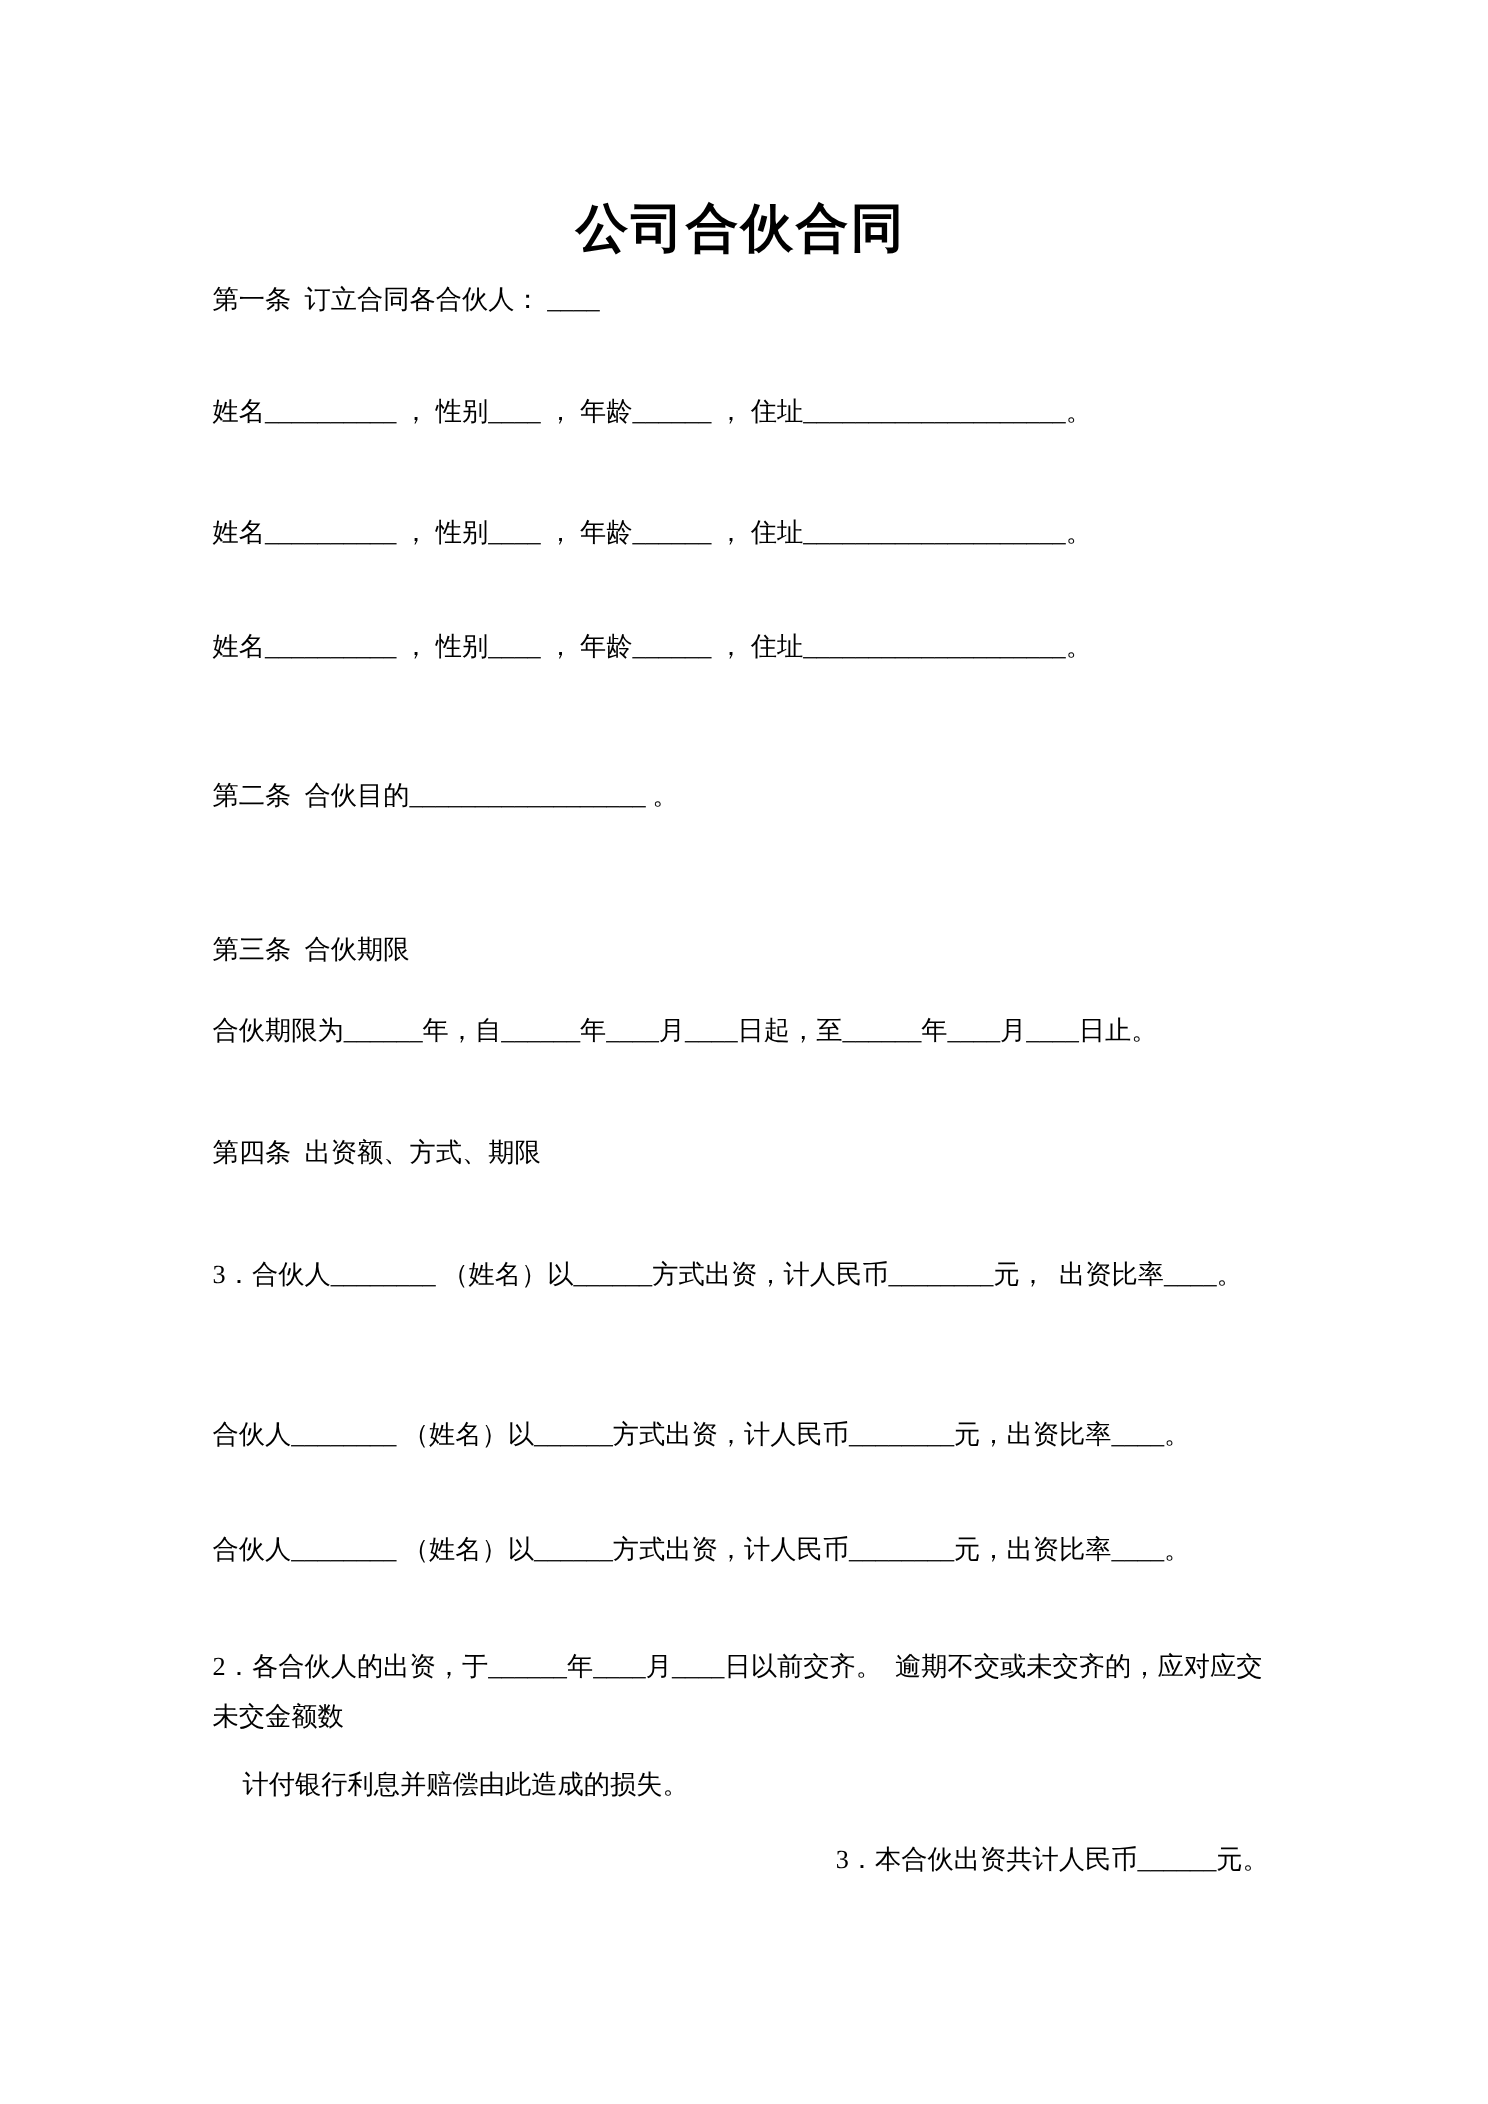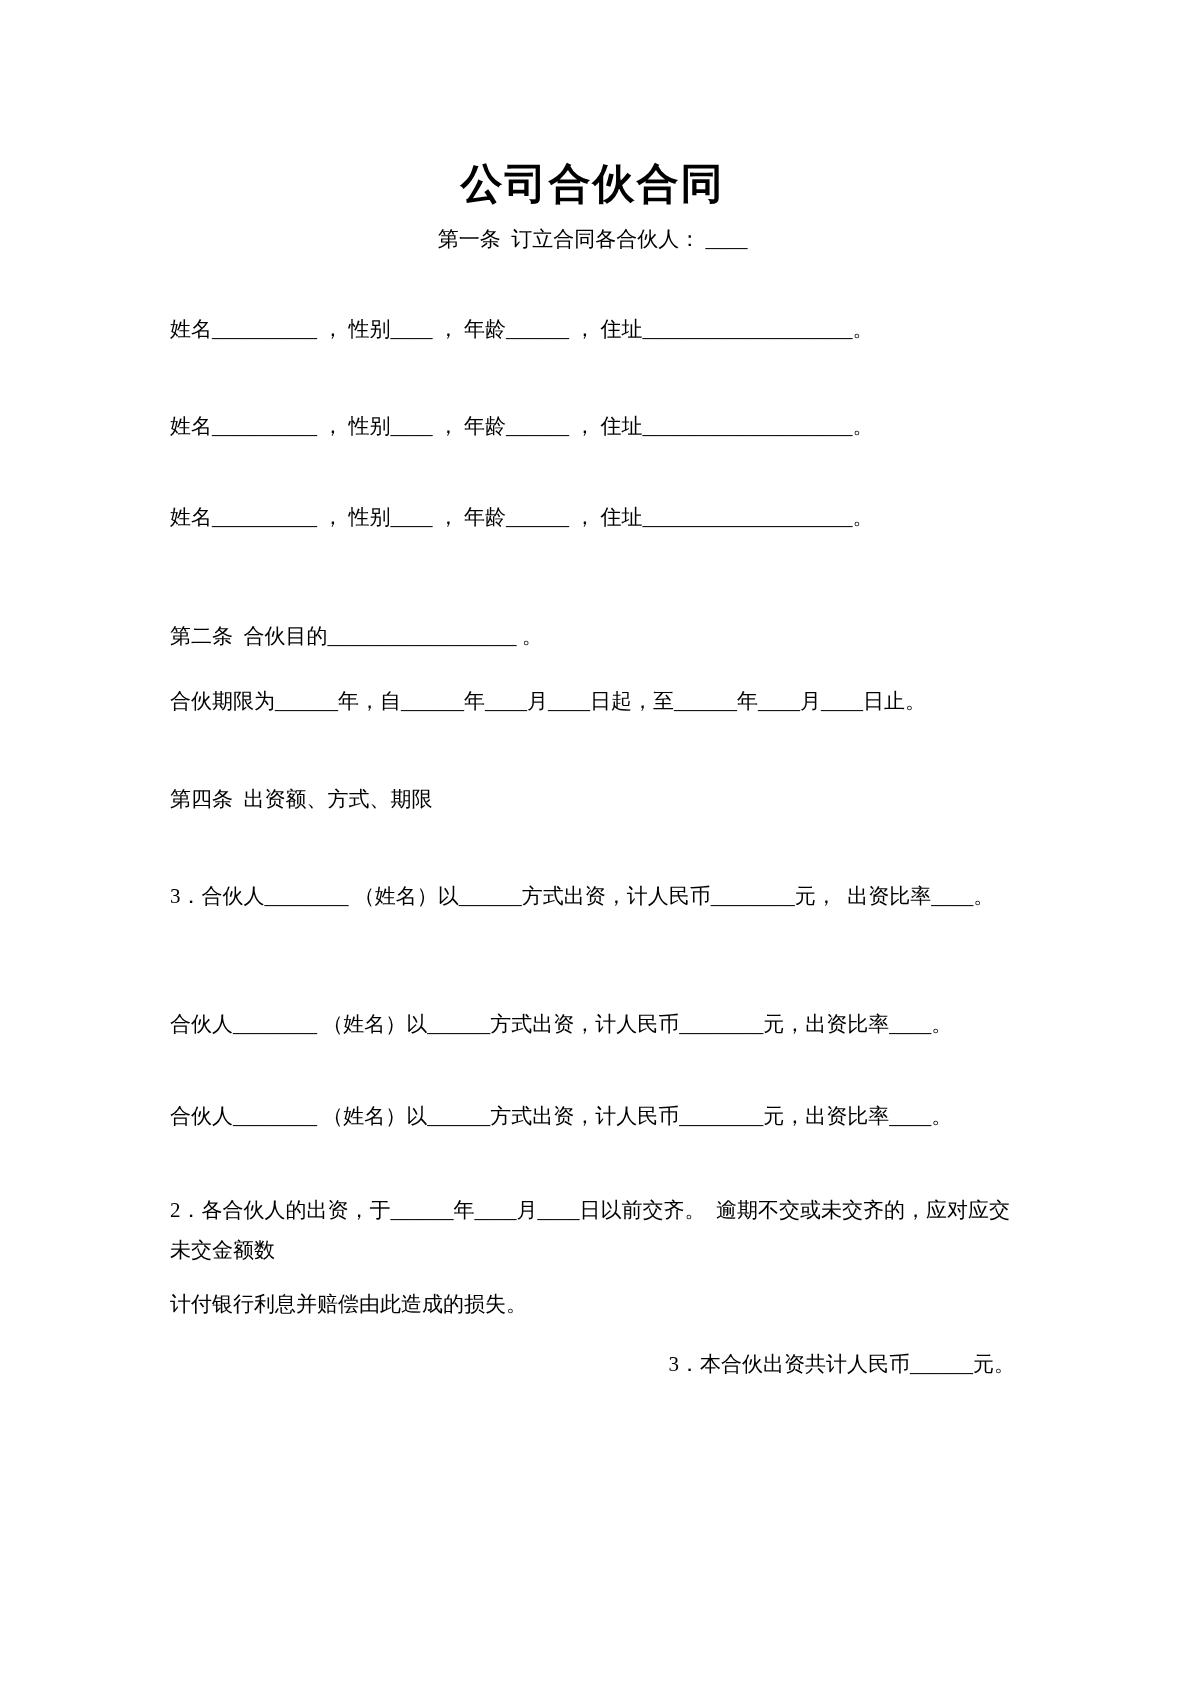--- a/index.html
+++ b/index.html
@@ -31,22 +31,22 @@
     letter-spacing: 2px;
   }
   .para {
     margin: 0;
     font-size: 21px;
     line-height: 28px;
     white-space: pre-wrap;
     word-break: break-all;
   }
   .lh40 { line-height: 40px; }
-  .mt17  { margin-top: 17px; text-align: center; }
-  .mt20  { margin-top: 20px; }
+  .mt17  { margin-top: 17px; }
+  .mt20  { margin-top: 20px; margin-left: 24px; }
   .mt32  { margin-top: 32px; text-align: right; }
   .mt37  { margin-top: 37px; }
   .mt60  { margin-top: 60px; }
   .mt62  { margin-top: 62px; }
   .mt63  { margin-top: 63px; }
   .mt64  { margin-top: 64px; }
   .mt69  { margin-top: 69px; }
   .mt95  { margin-top: 95px; }
   .mt97  { margin-top: 70px; }
   .mt99  { margin-top: 91px; }
@@ -61,20 +61,21 @@
   <p class="para mt17">第一条  订立合同各合伙人： ____</p>
 
   <p class="para mt62">姓名__________ ， 性别____ ， 年龄______ ， 住址____________________。</p>
 
   <p class="para mt69">姓名__________ ， 性别____ ， 年龄______ ， 住址____________________。</p>
 
   <p class="para mt63">姓名__________ ， 性别____ ， 年龄______ ， 住址____________________。</p>
 
   <p class="para mt99">第二条  合伙目的__________________ 。</p>
 
+  <p class="para mt95">第三条  合伙期限</p>
 
   <p class="para mt37">合伙期限为______年，自______年____月____日起，至______年____月____日止。</p>
 
   <p class="para mt97">第四条  出资额、方式、期限</p>
 
   <p class="para mt69">3．合伙人________ （姓名）以______方式出资，计人民币________元，  出资比率____。</p>
 
   <p class="para mt100">合伙人________ （姓名）以______方式出资，计人民币________元，出资比率____。</p>
 
   <p class="para mt64">合伙人________ （姓名）以______方式出资，计人民币________元，出资比率____。</p>

